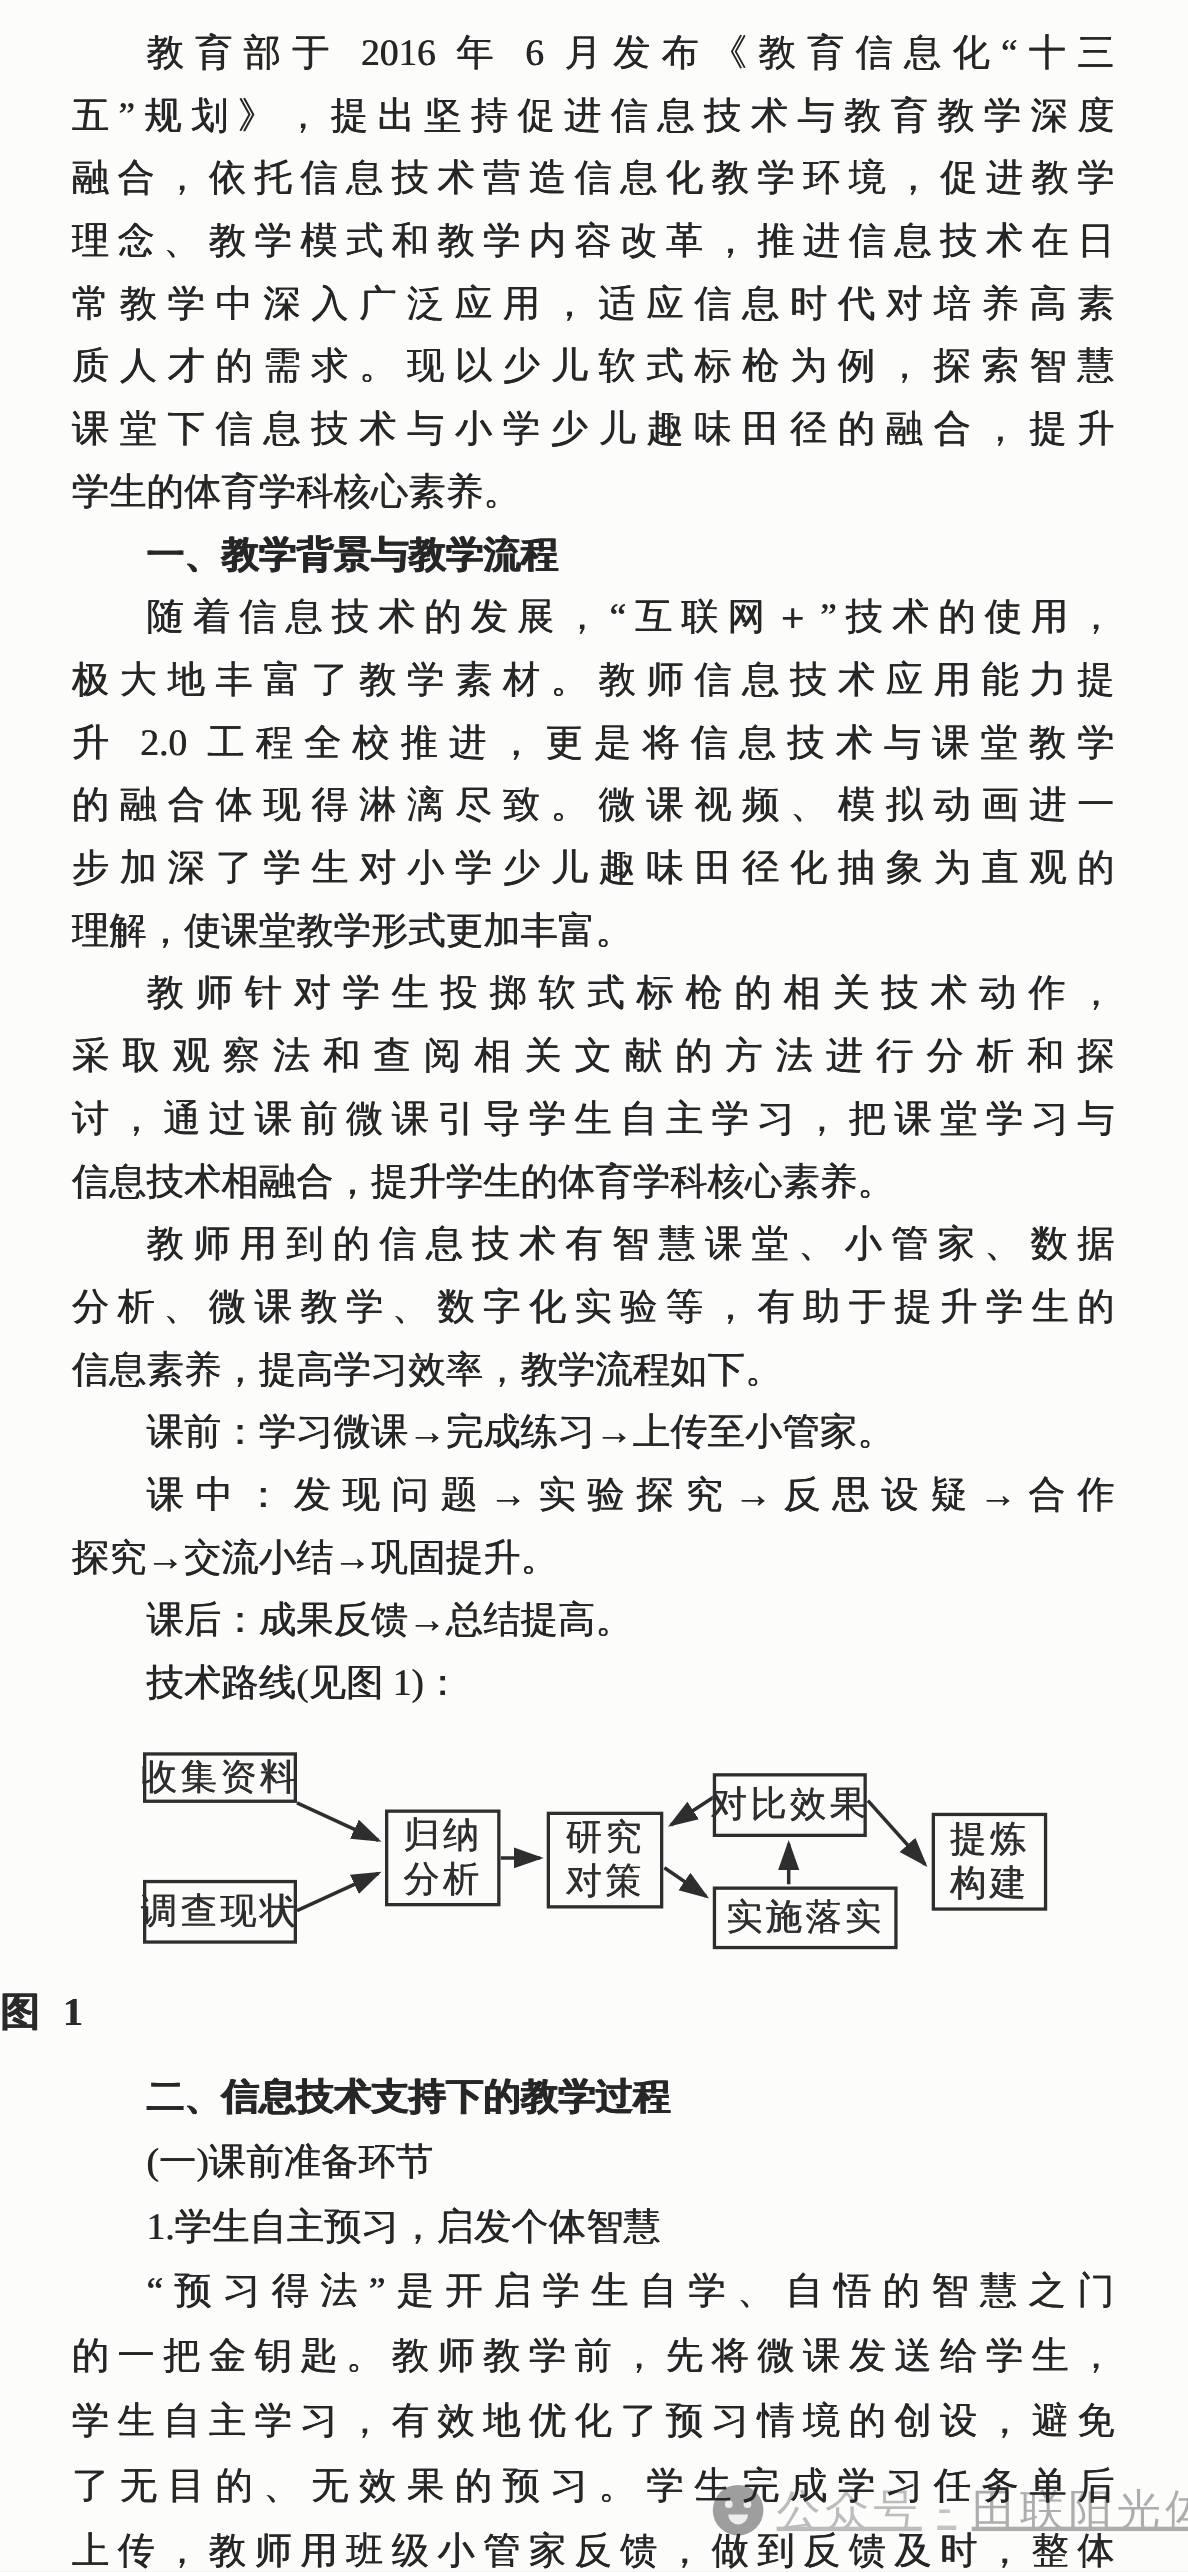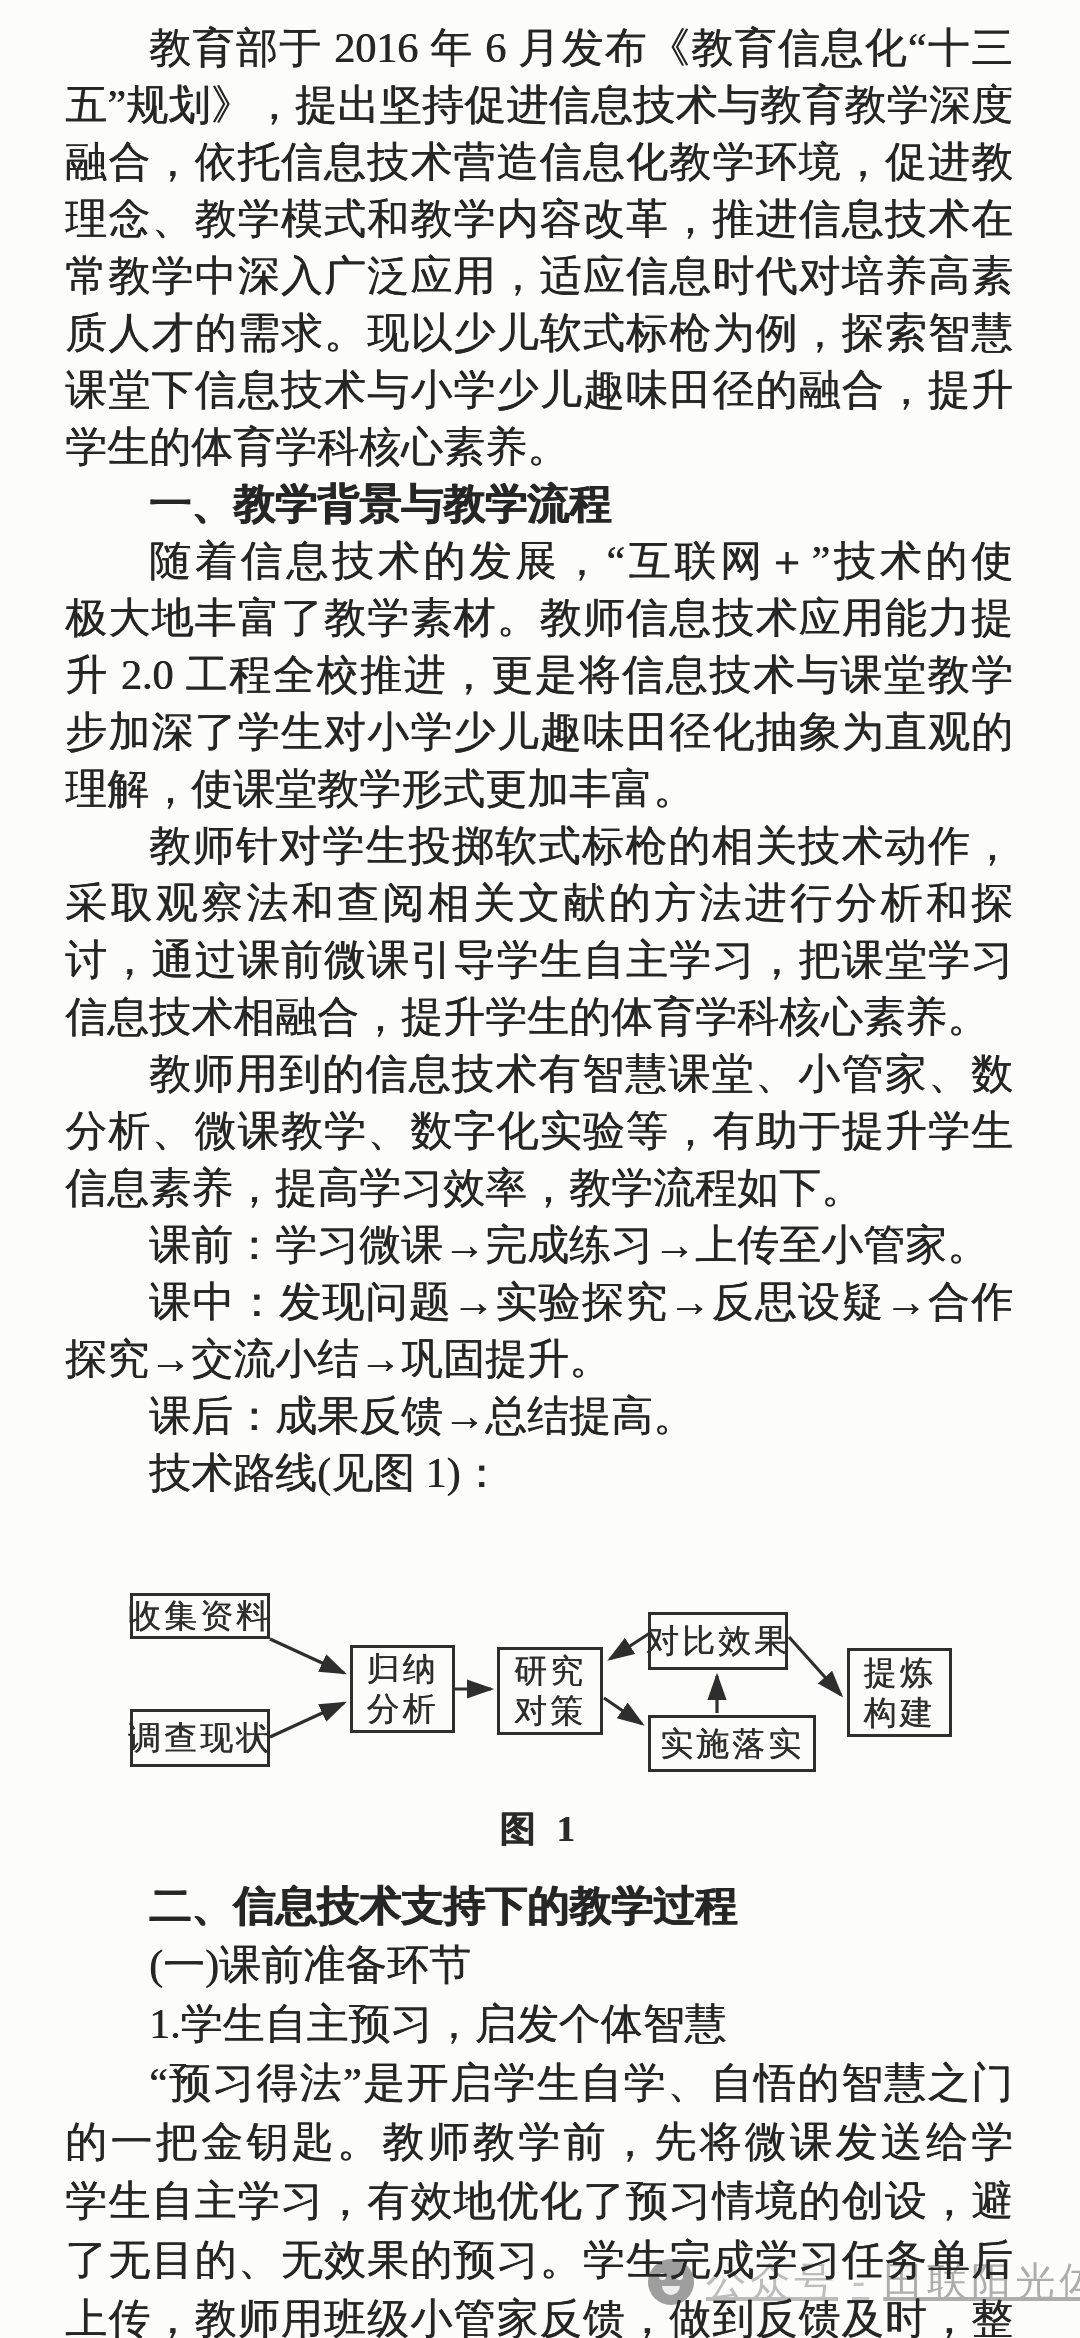--- a/index.html
+++ b/index.html
@@ -6,41 +6,41 @@
   .page{
     position:relative;width:1080px;height:2338px;margin:0 auto;
     background:#fcfcfb;overflow:hidden;
     font-family:"Liberation Serif","DejaVu Serif",serif;
     color:#262626;
   }
   .col{position:absolute;left:65px;width:948px;}
   #col-a{top:20px;}
   #col-b{top:1877px;z-index:2;}
   .line{
-    font-size:42px;line-height:57px;height:57px;
+    font-size:34px;line-height:57px;height:57px;
     text-align:justify;text-align-last:justify;
     text-shadow:0.6px 0 0 currentColor;
     overflow:hidden;
   }
   #col-b .line{line-height:59px;height:59px;}
   .line.indent{text-indent:2em;}
   .line.nojust{text-align-last:left;}
   .line.heading{font-weight:bold;text-shadow:1.3px 0 0 currentColor;}
   
   .figure{position:absolute;left:0;top:1567px;width:1080px;height:310px;z-index:1;}
   .figure svg{position:absolute;left:0;top:0;}
   .fnode{
     position:absolute;border:3px solid #2e2e2e;box-sizing:border-box;
     display:flex;flex-direction:column;align-items:center;justify-content:center;
     font-size:33px;line-height:40px;letter-spacing:3px;
     color:#2e2e2e;text-shadow:0.5px 0 0 currentColor;background:#fcfcfb;
   }
   .fnode .nline{white-space:nowrap;}
   .fcaption{
-    position:absolute;left:0;top:238px;width:1080px;text-align:center;
+    position:absolute;left:0;top:238px;width:1080px;
     font-size:36px;font-weight:bold;color:#2a2a2a;letter-spacing:6px;
     text-shadow:0.8px 0 0 currentColor;
   }
   
   .watermark{
     position:absolute;left:648px;top:2254px;z-index:1;
     display:flex;align-items:center;gap:12px;
     font-family:"Liberation Sans","DejaVu Sans",sans-serif;
   }
   .wm-icon{position:relative;width:46px;height:46px;border-radius:50%;background:#9e9e9e;flex:0 0 auto;}
@@ -65,20 +65,21 @@
       <div class="line">融合，依托信息技术营造信息化教学环境，促进教学</div>
       <div class="line">理念、教学模式和教学内容改革，推进信息技术在日</div>
       <div class="line">常教学中深入广泛应用，适应信息时代对培养高素</div>
       <div class="line">质人才的需求。现以少儿软式标枪为例，探索智慧</div>
       <div class="line">课堂下信息技术与小学少儿趣味田径的融合，提升</div>
       <div class="line nojust">学生的体育学科核心素养。</div>
       <div class="line indent heading nojust">一、教学背景与教学流程</div>
       <div class="line indent">随着信息技术的发展，“互联网＋”技术的使用，</div>
       <div class="line">极大地丰富了教学素材。教师信息技术应用能力提</div>
       <div class="line">升 2.0 工程全校推进，更是将信息技术与课堂教学</div>
+      <div class="line">的融合体现得淋漓尽致。微课视频、模拟动画进一</div>
       <div class="line">步加深了学生对小学少儿趣味田径化抽象为直观的</div>
       <div class="line nojust">理解，使课堂教学形式更加丰富。</div>
       <div class="line indent">教师针对学生投掷软式标枪的相关技术动作，</div>
       <div class="line">采取观察法和查阅相关文献的方法进行分析和探</div>
       <div class="line">讨，通过课前微课引导学生自主学习，把课堂学习与</div>
       <div class="line nojust">信息技术相融合，提升学生的体育学科核心素养。</div>
       <div class="line indent">教师用到的信息技术有智慧课堂、小管家、数据</div>
       <div class="line">分析、微课教学、数字化实验等，有助于提升学生的</div>
       <div class="line nojust">信息素养，提高学习效率，教学流程如下。</div>
       <div class="line indent nojust">课前：学习微课→完成练习→上传至小管家。</div>

